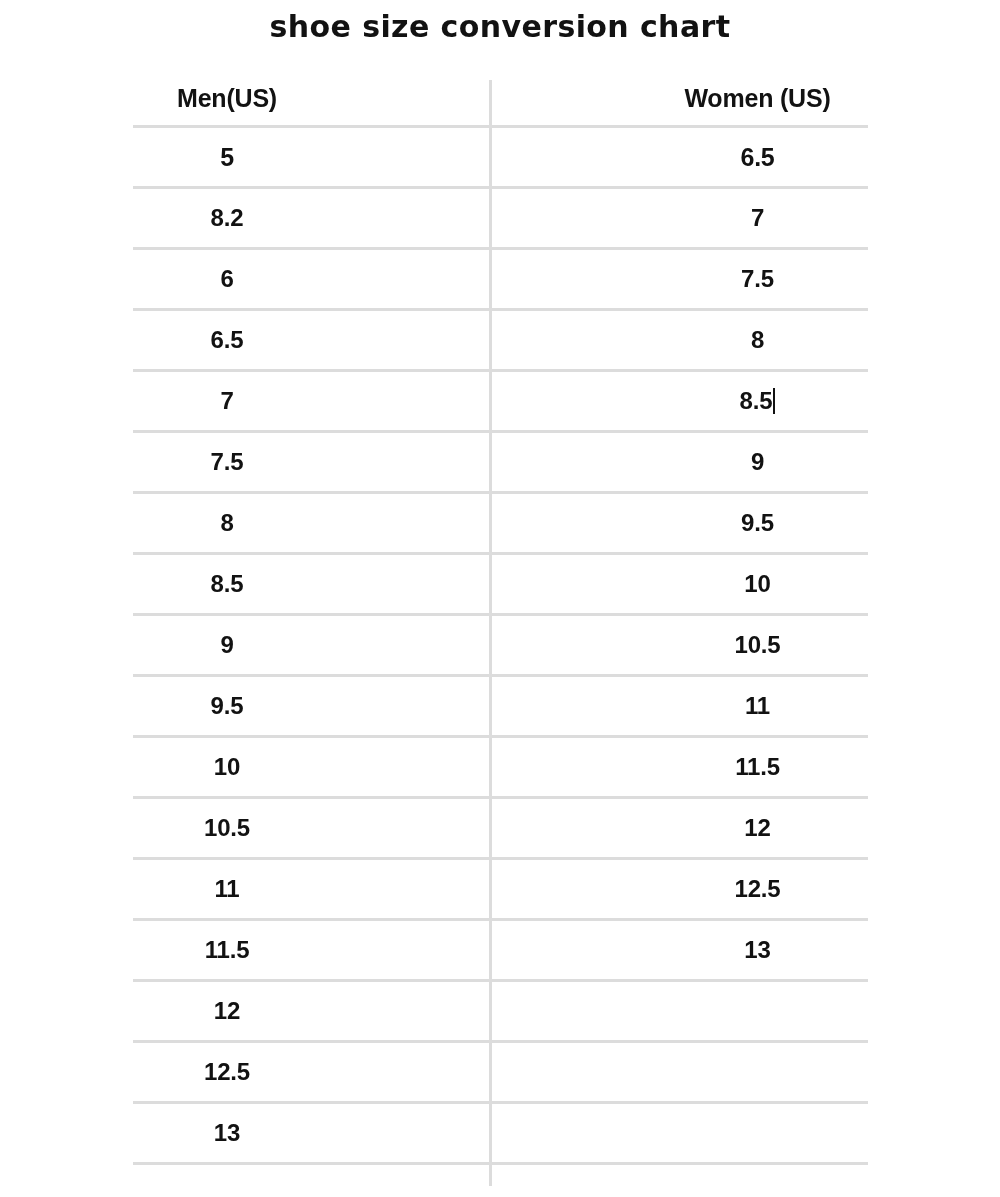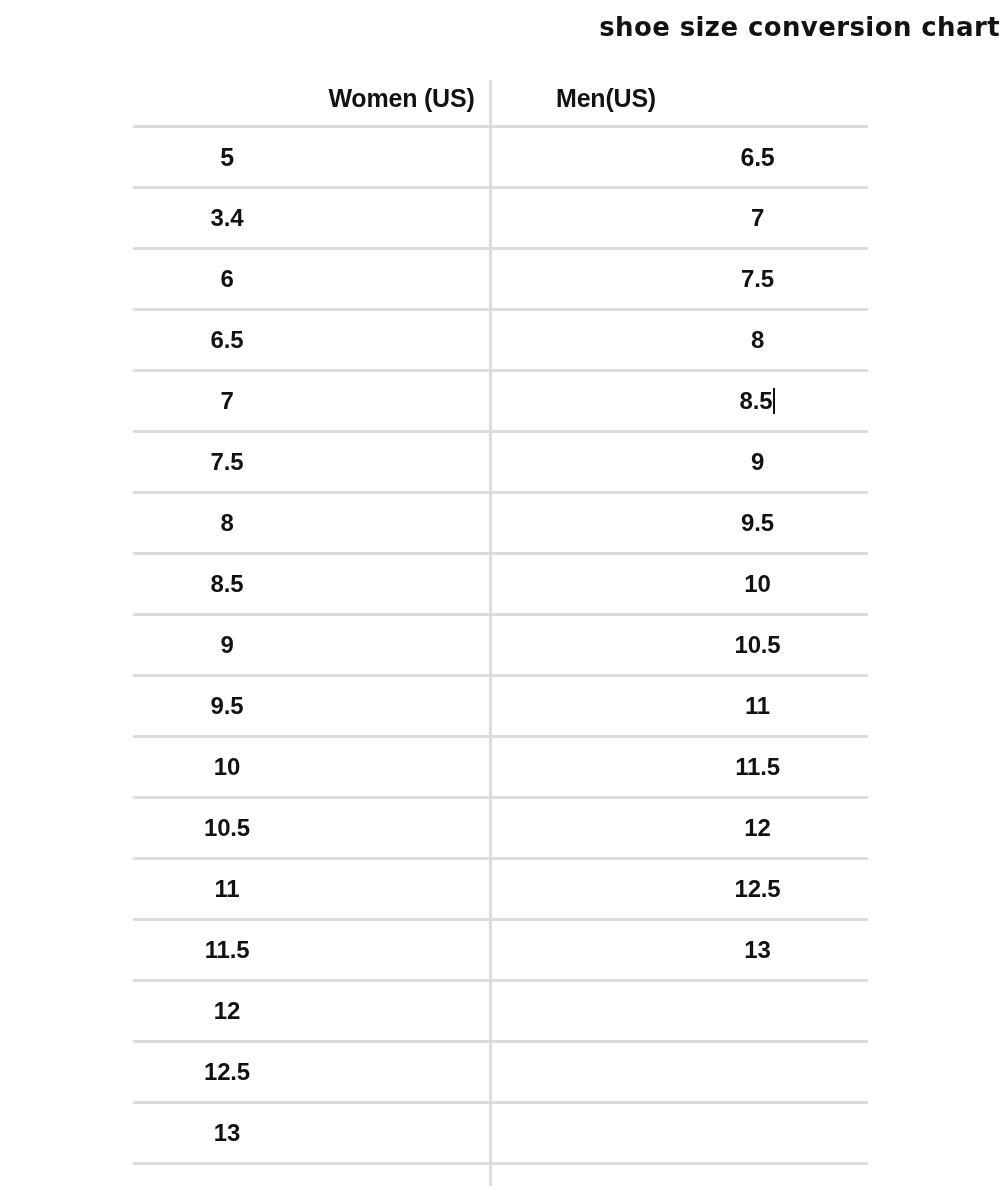--- a/index.html
+++ b/index.html
@@ -23,23 +23,23 @@
     background: #ffffff;
     overflow: hidden;
   }
 
   
   #chart-title {
     position: absolute;
     left: 0;
     top: 8px;
     width: 1000px;
-    text-align: right;
+    text-align: center;
     font-family: "DejaVu Sans", sans-serif;
-    font-size: 26px;
+    font-size: 30px;
     font-weight: 600;
     letter-spacing: 0.4px;
     color: #121212;
     line-height: 38px;
     white-space: nowrap;
   }
 
   
   #size-table {
     position: absolute;
@@ -143,40 +143,40 @@
 </head>
 <body>
 
 <div id="page">
 
   <div id="chart-title">shoe size conversion chart</div>
 
   <div id="size-table">
 
     <div class="t-row header-row">
+      <div class="cell men">
+        <span class="cell-text">Men(US)</span>
+      </div>
       <div class="cell women">
         <span class="cell-text">Women (US)</span>
       </div>
-      <div class="cell men">
-        <span class="cell-text">Men(US)</span>
-      </div>
     </div>
 
     <div class="t-row data-row first-data">
       <div class="cell men">
           <span class="cell-text">5</span>
         </div>
       <div class="cell women">
           <span class="cell-text">6.5</span>
         </div>
     </div>
 
     <div class="t-row data-row">
       <div class="cell men">
-          <span class="cell-text">3.4</span>
+          <span class="cell-text">8.2</span>
         </div>
       <div class="cell women">
           <span class="cell-text">7</span>
         </div>
     </div>
 
     <div class="t-row data-row">
       <div class="cell men">
           <span class="cell-text">6</span>
         </div>

